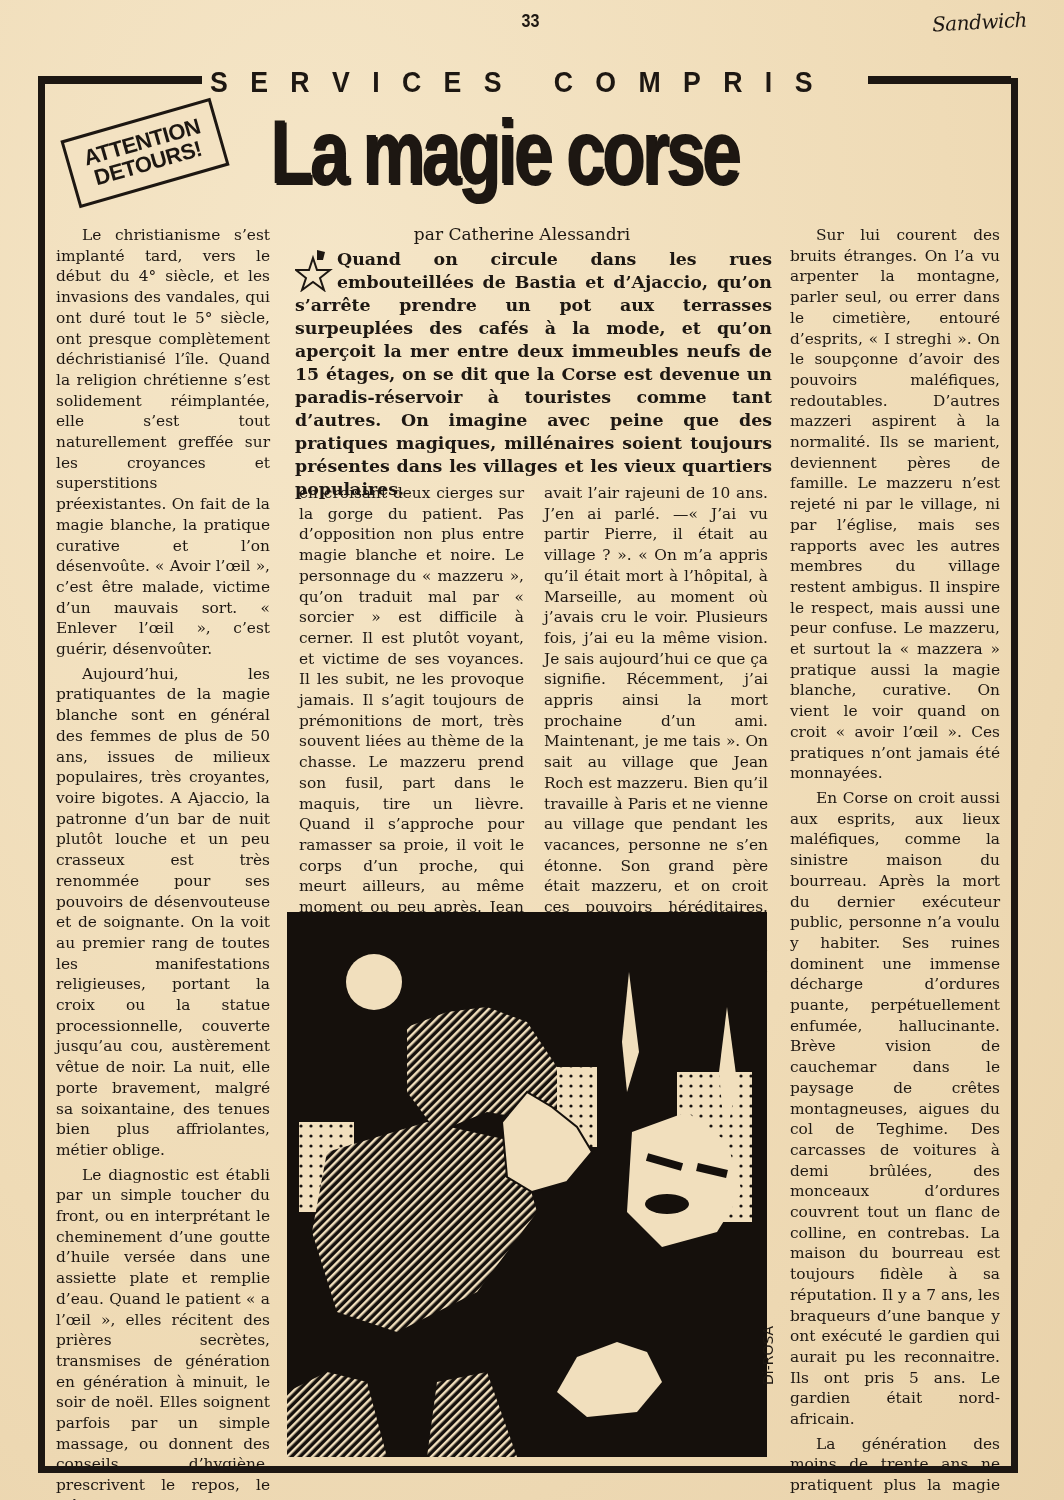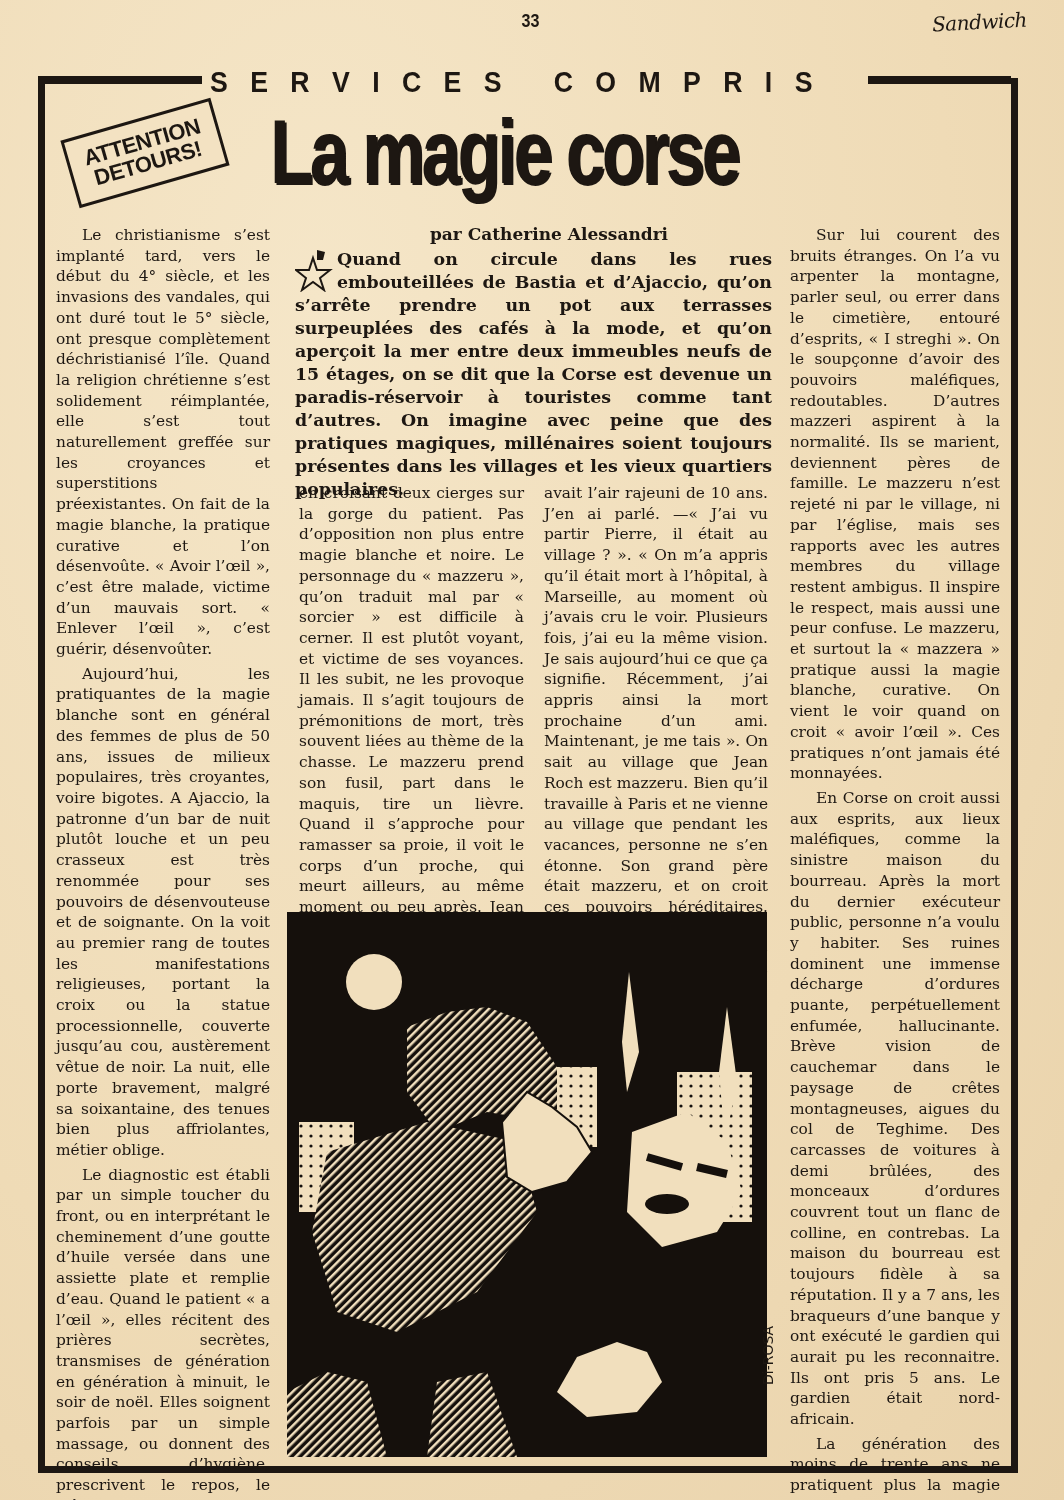--- a/index.html
+++ b/index.html
@@ -19,21 +19,21 @@
   .rubric span { display:inline-block; }
   .stamp { position:absolute; left:67px; top:118px; width:150px; height:64px; border:3px solid #1d1712; transform:rotate(-16deg); background:#f3e2c2; display:flex; flex-direction:column; align-items:center; justify-content:center; font-family:"Liberation Sans", sans-serif; font-weight:bold; font-size:22px; line-height:22px; letter-spacing:-0.5px; }
   .title { position:absolute; left:270px; top:100px; font-family:"Liberation Sans", sans-serif; font-weight:bold; font-size:86px; letter-spacing:-4px; transform:scaleX(0.82) scaleY(1.05); transform-origin:left top; white-space:nowrap; text-shadow: 2px 2px 0 #1d1712; }
   .col { position:absolute; font-size:15.4px; line-height:20.7px; text-align:justify; hyphens:manual; }
   .col p { margin:0; text-indent:26px; }
   .col p + p { margin-top:4px; }
   .c1 { left:56px; top:225px; width:214px; }
   .c2 { left:299px; top:483px; width:225px; }
   .c3 { left:544px; top:483px; width:224px; }
   .c4 { left:790px; top:225px; width:210px; }
-  .byline { position:absolute; left:314px; top:224px; width:470px; text-align:center; font-weight:bold; font-size:17px; }
+  .byline { position:absolute; left:287px; top:224px; width:470px; text-align:center; font-weight:normal; font-size:17px; }
   .lead { position:absolute; left:295px; top:248px; width:477px; font-weight:bold; font-size:17.4px; line-height:23px; text-align:justify; }
   .lead .star { float:left; width:40px; height:44px; margin-right:2px; }
   .illus { position:absolute; left:287px; top:912px; width:480px; height:545px; background:#15100c; overflow:hidden; }
   .sig { position:absolute; left:760px; top:1385px; font-family:"DejaVu Sans", sans-serif; font-size:14px; transform:rotate(-90deg); transform-origin:left top; white-space:nowrap; }
 </style>
 </head>
 <body>
 
 <div class="page-num">33</div>
 <div class="brand">Sandwich</div>

